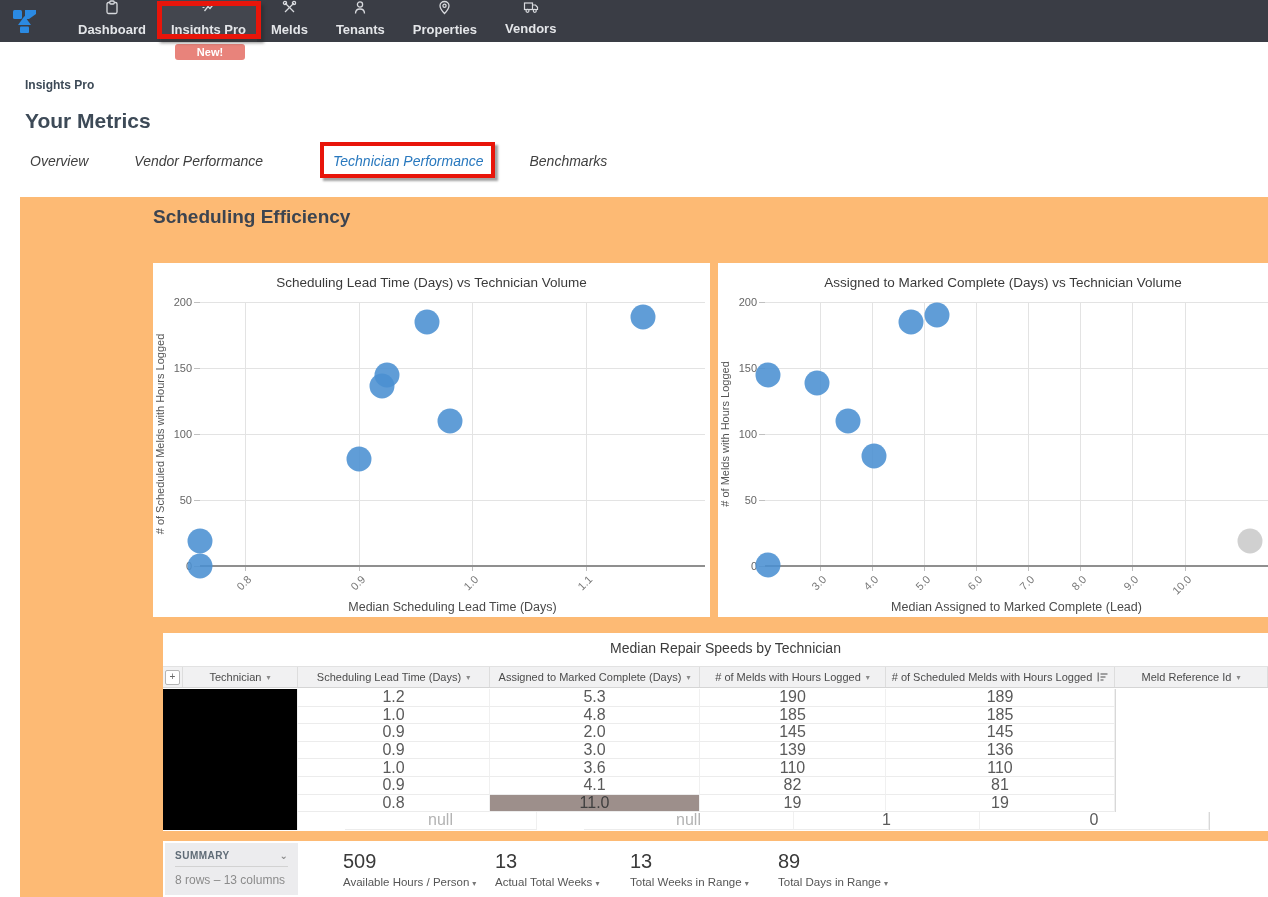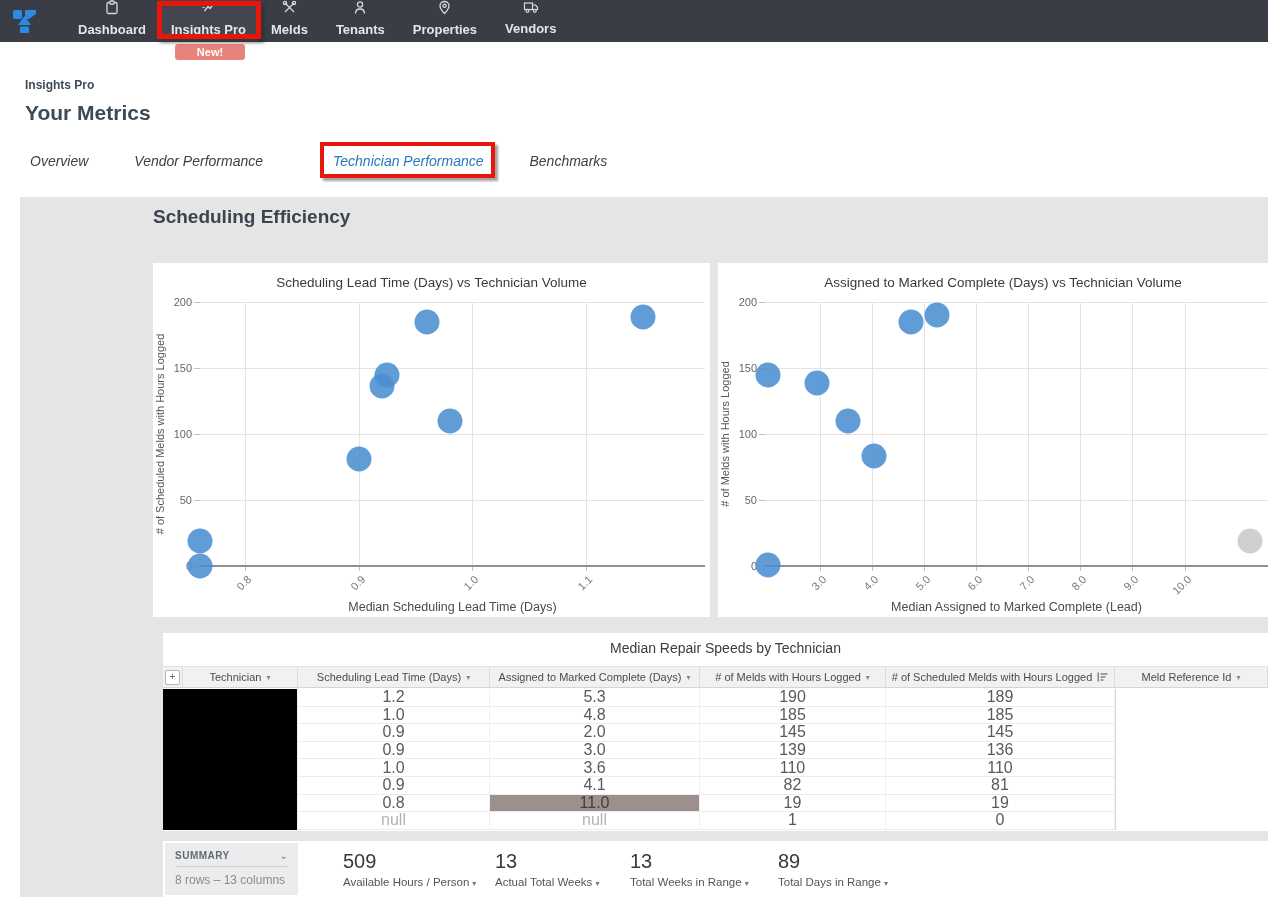--- a/index.html
+++ b/index.html
@@ -13,28 +13,28 @@
   .logo{width:27px;height:27px;margin-left:11px;margin-right:26px;display:block;cursor:pointer;}
   .nav-items{display:flex;align-items:stretch;height:42px;}
   .nav-item{display:flex;align-items:center;gap:7px;padding:0 14px;color:#e4e6e9;font-size:13px;font-weight:600;cursor:pointer;position:relative;flex-direction:column;}
   .nav-item .nicon{display:flex;align-items:center;}
   .nav-item.insights{background:#43464e;padding:0 11px;}
   .badge{background:#e8837b;color:#ffffff;font-size:11px;font-weight:700;border-radius:3px;padding:2px 22px;margin-left:3px;}
   .annotation-nav{position:absolute;left:-3px;right:-4px;top:1px;bottom:3px;border:5px solid #e8150a;box-shadow:3px 4px 3px rgba(40,40,40,0.5);pointer-events:none;z-index:30;}
   
   .page-head{position:absolute;left:25px;top:78px;color:#3d4a57;}
   .eyebrow{font-size:12px;font-weight:700;}
-  .page-title{font-size:21px;font-weight:700;margin-top:9px;}
+  .page-title{font-size:21px;font-weight:700;margin-top:17px;}
   
   .tabs{position:absolute;left:30px;top:150px;display:flex;gap:46px;font-size:14px;color:#3f3f3f;}
   .tab{cursor:pointer;position:relative;padding:3px 0;font-style:italic;}
   .tab.active{color:#2878be;margin-left:24px;}
   .annotation-tab{position:absolute;left:-13px;right:-12px;top:-8px;bottom:-6px;border:4px solid #e8150a;box-shadow:3px 3px 2px rgba(140,140,140,0.8);pointer-events:none;z-index:30;}
   
-  .panel{position:absolute;left:20px;top:197px;right:0;bottom:0;background:#e5e5e5;}
+  .panel{position:absolute;left:20px;top:197px;right:0;bottom:0;background:#fdba74;}
   .section-title{position:absolute;left:133px;top:9px;font-size:19px;font-weight:600;color:#3c4450;}
   .card{position:absolute;background:#ffffff;}
   
   .chart-card1{left:133px;top:66px;width:557px;height:354px;}
   .chart-card2{left:698px;top:66px;width:570px;height:354px;}
   .chart-title{text-align:center;padding-top:12px;font-size:13.5px;color:#3a3a3a;}
   .plot{position:absolute;left:47px;top:39px;height:264px;}
   .chart-card1 .plot{width:505px;}
   .chart-card2 .plot{width:503px;}
   .gridh{position:absolute;left:0;right:0;height:1px;background:#e3e3e3;}
@@ -54,21 +54,21 @@
   .thead{position:absolute;left:0;right:20px;top:33px;height:22px;display:flex;background:#f1f1f2;border-top:1px solid #e2e2e2;border-bottom:1px solid #d5d5d5;box-sizing:border-box;}
   .th{display:flex;align-items:center;justify-content:center;font-size:11px;color:#4b4b4b;border-right:1px solid #dddddd;box-sizing:border-box;cursor:pointer;}
   .caret{font-size:8px;color:#8a8a8a;margin-left:5px;}
   .c0{width:20px;}.c1{width:115px;}.c2{width:192px;}.c3{width:210px;}.c4{width:186px;}.c5{width:229px;}.c6{flex:1;}
   .plus-btn{width:13px;height:13px;border:1px solid #b5b5b5;background:#fff;border-radius:2px;font-size:10px;line-height:11px;text-align:center;color:#666;cursor:pointer;}
   .tbody{position:absolute;left:0;right:20px;top:56px;}
   .tr{display:flex;height:17.6px;box-sizing:border-box;}
   .td{display:flex;align-items:center;justify-content:center;font-size:16px;color:#5a5a5a;border-bottom:1px solid #ececec;border-right:1px solid #f0f0f0;box-sizing:border-box;cursor:default;}
   .td.meldref{border-bottom:none;border-right:none;border-left:1px solid #d8d8d8;}
   .td.hl{background:#9d8f8b;color:#3f3f3f;}
-  .td.nullv{color:#b3b3b3;}
+  .td.nullv{color:#b3b3b3;margin-left:47px;}
   .redaction{position:absolute;left:0;top:56px;width:134px;height:141px;background:#000;z-index:6;}
   .sort-icon{margin-left:5px;display:flex;align-items:center;}
   
   .summary-card{left:143px;top:644px;width:1125px;height:56px;display:flex;align-items:center;}
   .summary-box{position:absolute;left:2px;top:2px;bottom:2px;width:133px;background:#ececee;box-sizing:border-box;padding:7px 10px;cursor:pointer;}
   .summary-box .row1{display:flex;justify-content:space-between;align-items:center;border-bottom:1px solid #d2d2d2;padding-bottom:5px;font-weight:bold;}
   .summary-label{font-size:10px;letter-spacing:0.5px;color:#5f6b76;}
   .chev{font-size:10px;color:#8a8a8a;}
   .grid-info{font-size:12px;color:#8b8b8b;padding-top:6px;}
   .metrics{display:flex;margin-left:180px;}

